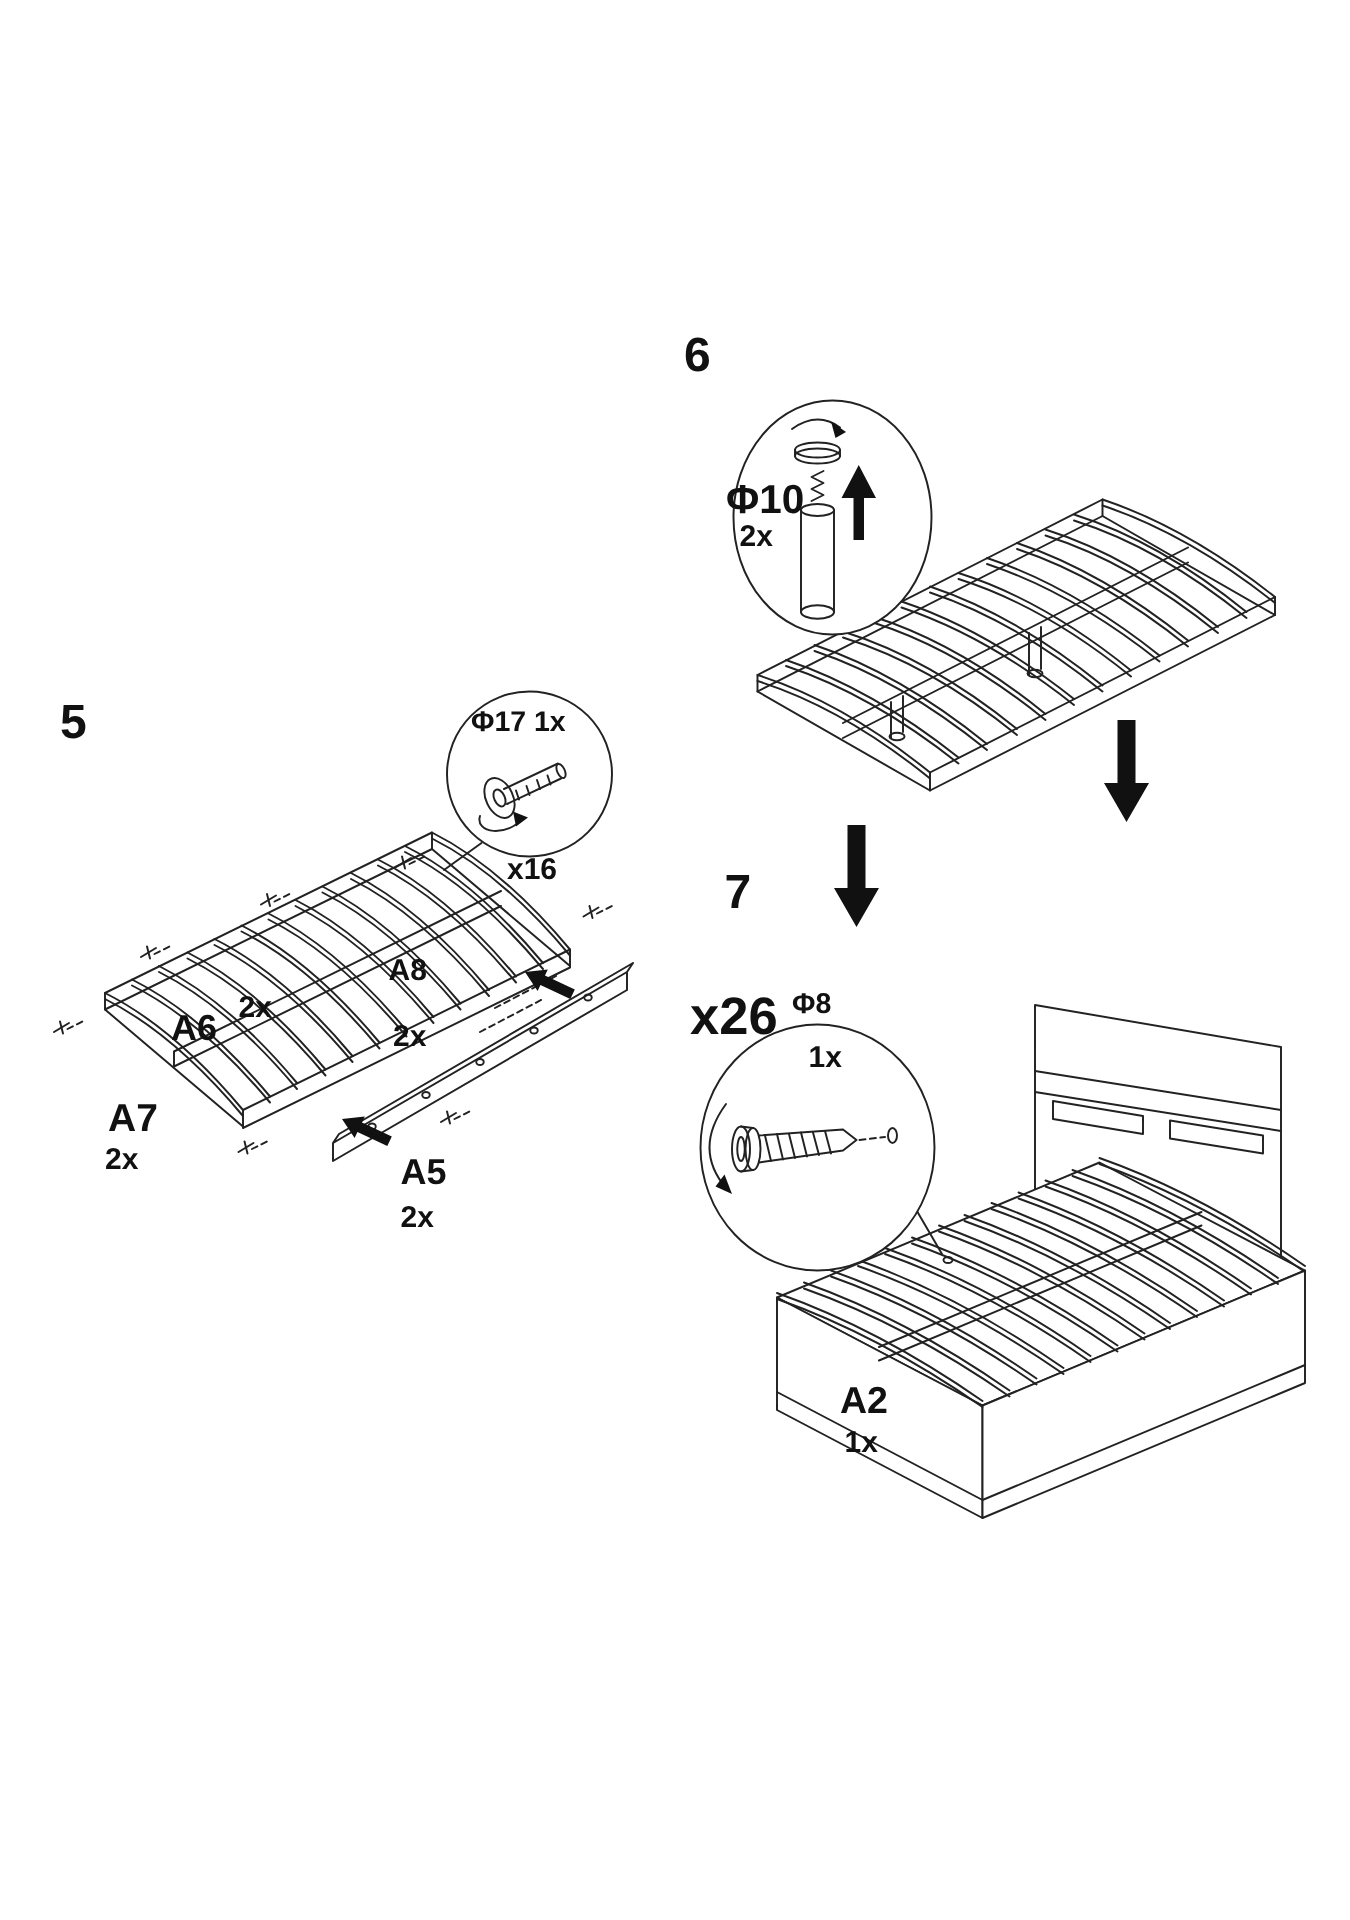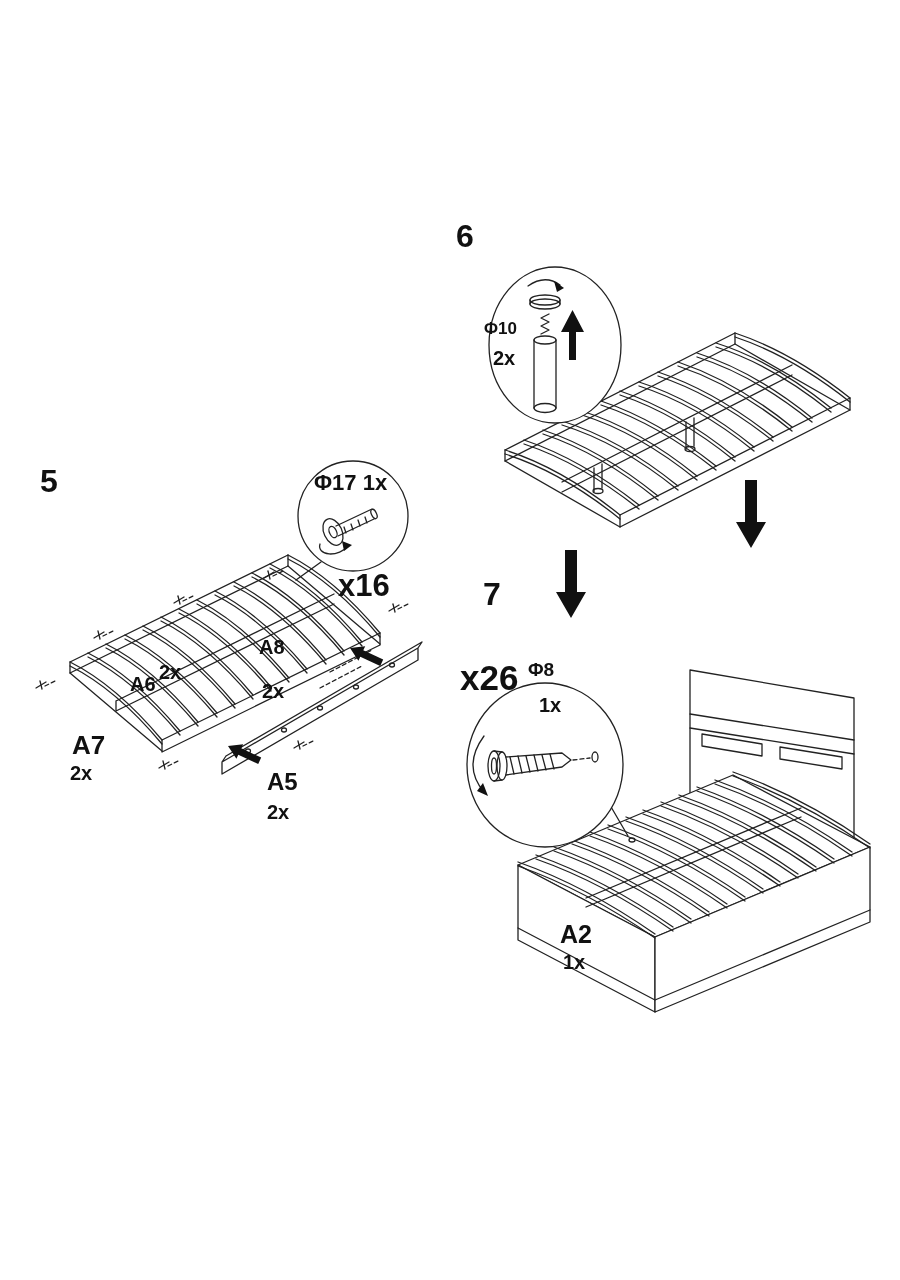--- a/index.html
+++ b/index.html
@@ -133,39 +133,39 @@
       <ellipse cx="52" cy="126" rx="5" ry="14"></ellipse>
       <path d="M56,117 L112,113 M56,135 L112,127 M112,113 L121,120 L112,127"></path>
       <path d="M60,117 L64,134 M68,116 L72,133 M76,116 L80,132 M84,115 L88,131 M92,115 L96,130 M100,114 L104,129"></path>
       <path class="dash" d="M123,120 L140,118"></path>
       <ellipse cx="145" cy="117" rx="3" ry="5"></ellipse>
     </g>
   </svg>
 
   <div class="lbl" style="left:40px;top:465px;font-size:32px">5</div>
 
-  <div class="lbl" style="left:314px;top:472px;font-size:22px"><span>Φ17</span>&nbsp;<span>1x</span></div>
+  <div class="lbl" style="left:314px;top:472px;font-size:19px"><span>Φ17</span>&nbsp;<span>1x</span></div>
 
-  <div class="lbl" style="left:338px;top:570px;font-size:31px">x16</div>
+  <div class="lbl" style="left:338px;top:570px;font-size:20px">x16</div>
 
-  <div class="lbl" style="left:130px;top:674px;font-size:20px">A6</div>
+  <div class="lbl" style="left:114px;top:674px;font-size:24px">A6</div>
   <div class="lbl" style="left:159px;top:662px;font-size:20px">2x</div>
 
   <div class="lbl" style="left:259px;top:637px;font-size:20px">A8</div>
   <div class="lbl" style="left:262px;top:681px;font-size:20px">2x</div>
 
   <div class="lbl" style="left:72px;top:732px;font-size:26px">A7</div>
   <div class="lbl" style="left:70px;top:763px;font-size:20px">2x</div>
 
   <div class="lbl" style="left:267px;top:770px;font-size:24px">A5</div>
   <div class="lbl" style="left:267px;top:802px;font-size:20px">2x</div>
 
   <div class="lbl" style="left:456px;top:220px;font-size:32px">6</div>
 
-  <div class="lbl" style="left:484px;top:320px;font-size:17px">Φ10</div>
+  <div class="lbl" style="left:484px;top:320px;font-size:27px">Φ10</div>
   <div class="lbl" style="left:493px;top:348px;font-size:20px">2x</div>
 
   <div class="lbl" style="left:483px;top:578px;font-size:32px">7</div>
 
   <div class="lbl" style="left:460px;top:660px;font-size:35px">x26</div>
   <div class="lbl" style="left:528px;top:660px;font-size:19px">Φ8</div>
   <div class="lbl" style="left:539px;top:695px;font-size:20px">1x</div>
 
   <div class="lbl" style="left:560px;top:922px;font-size:25px">A2</div>
   <div class="lbl" style="left:563px;top:952px;font-size:20px">1x</div>

